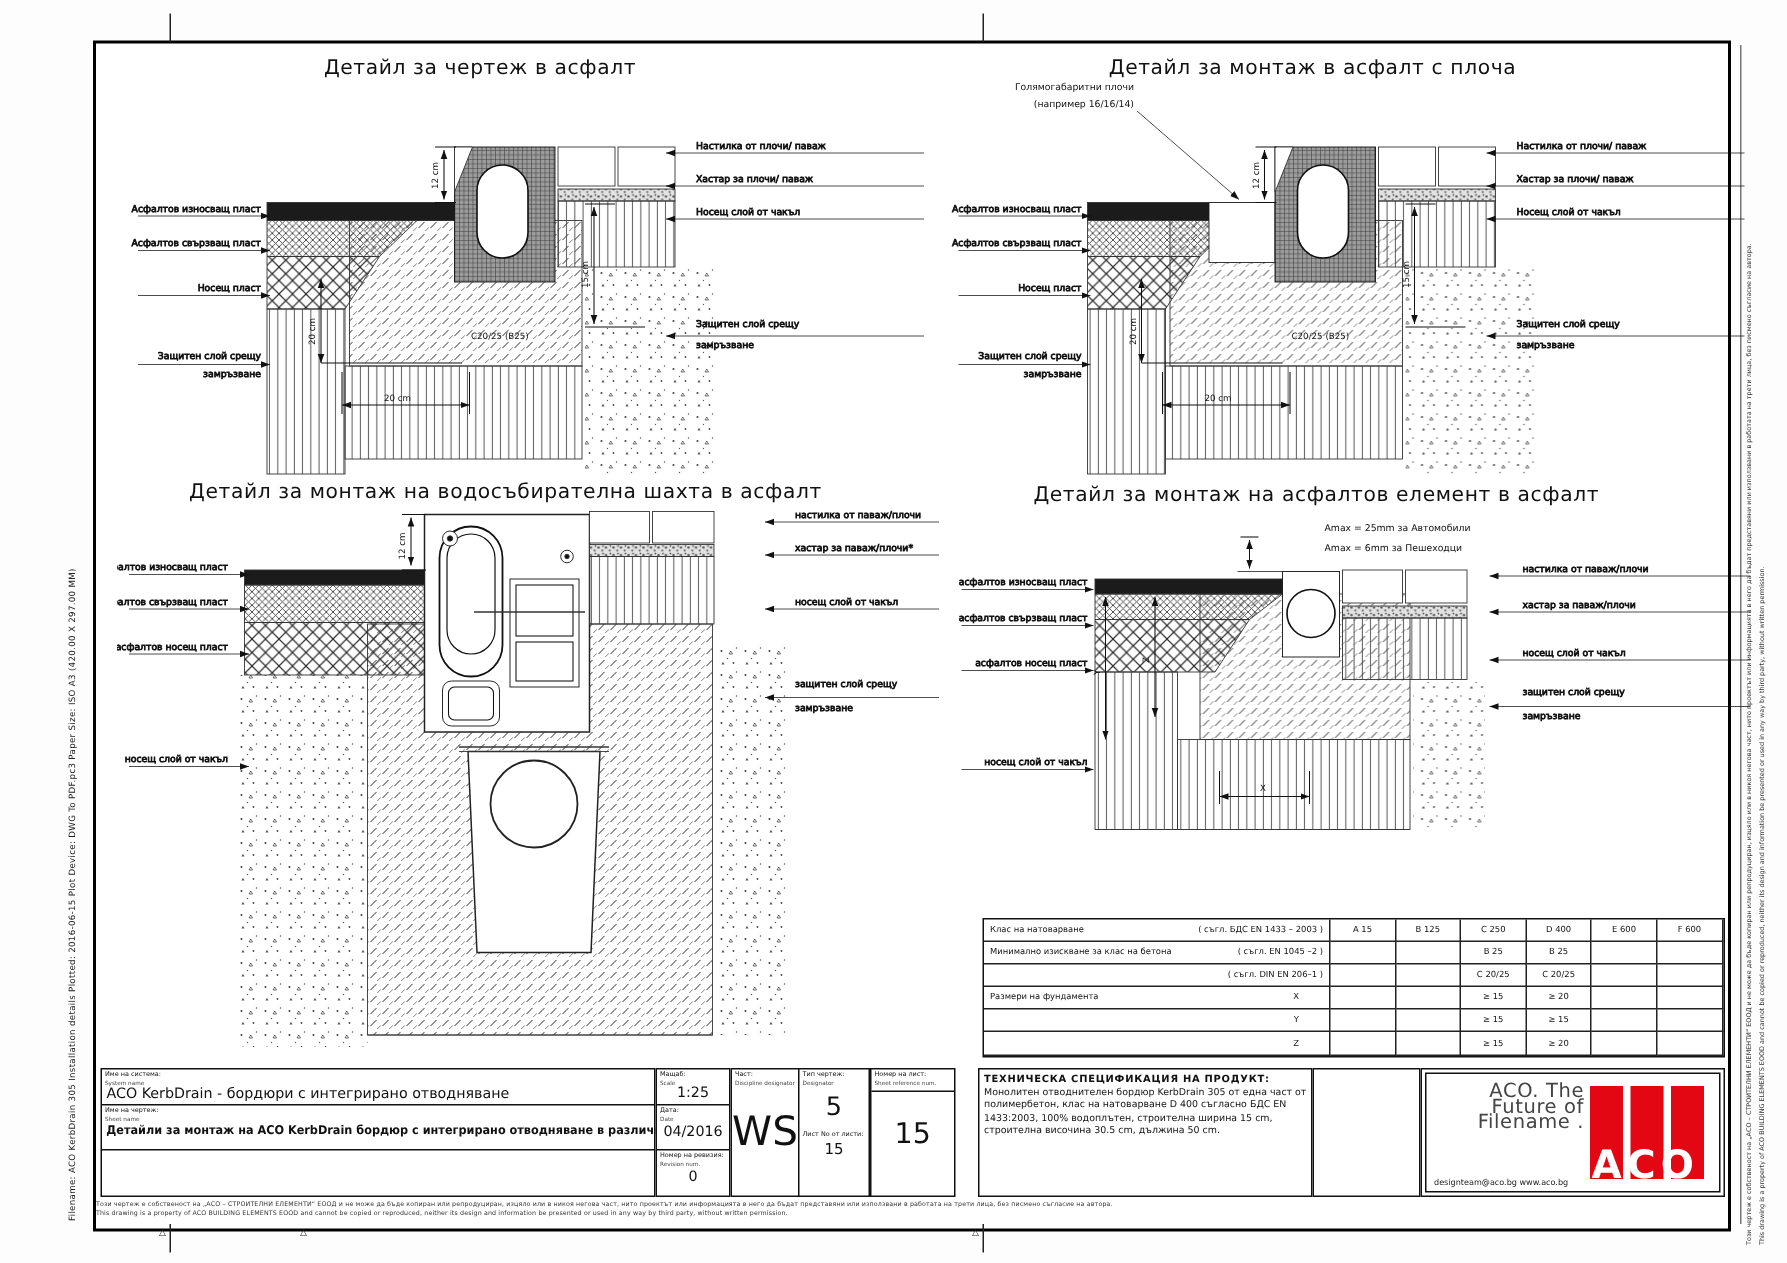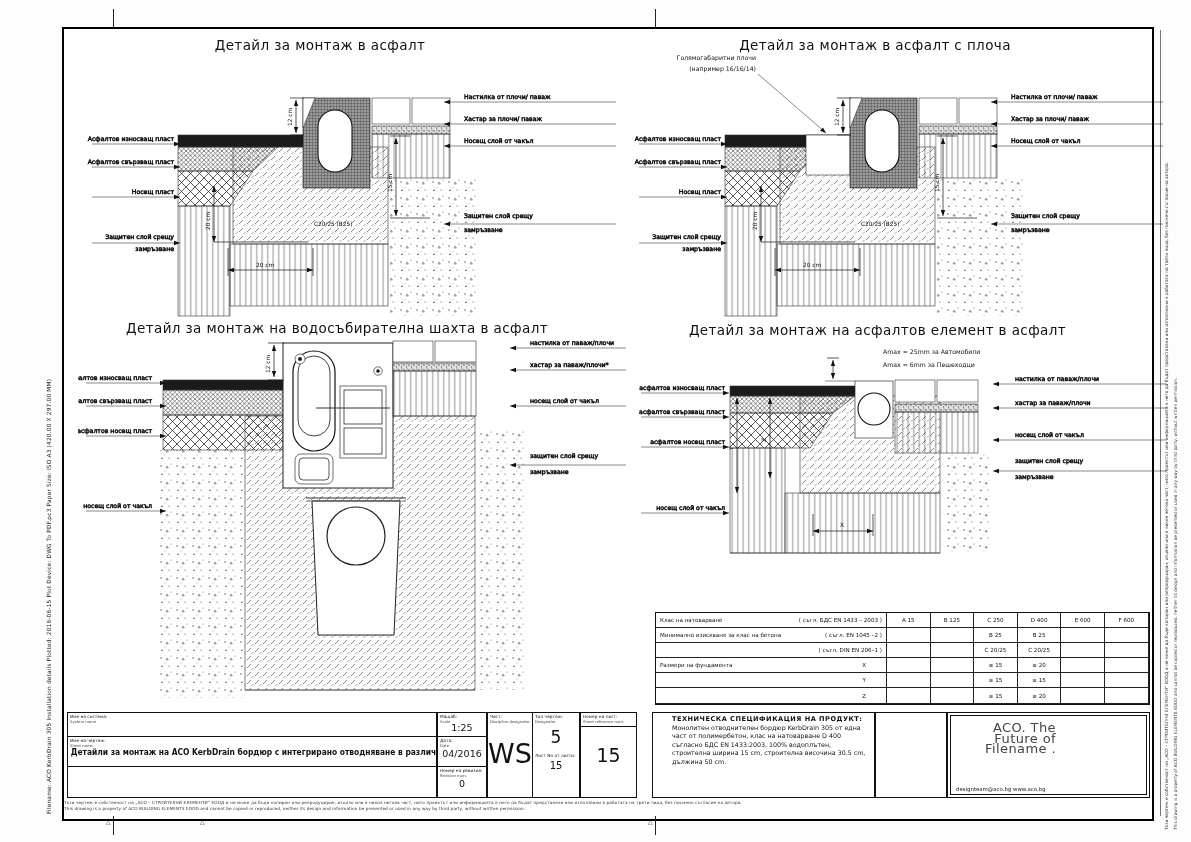--- a/index.html
+++ b/index.html
@@ -29,21 +29,21 @@
   .tc.first{justify-content:space-between;padding:0 4px;}
   .tc.tk{border-bottom-width:1.6px;}
   .refpad{padding-right:16px;}
   
   .tbbox{position:absolute;border:1.5px solid #111;background:#fff;box-sizing:border-box;}
   .tbl{font-size:4.3px;color:#111;line-height:5px;padding:1px 2px 0 2px;}
   .tbl .en{font-size:3.8px;color:#444;}
   .tbval{padding:0 3px;}
   .row{border-bottom:1px solid #111;box-sizing:border-box;position:relative;}
   .center{display:flex;align-items:center;justify-content:center;}
-  .spec{font-size:6.3px;line-height:8.6px;padding:2px 3px;margin-left:16px;}
+  .spec{font-size:6.3px;line-height:8.6px;padding:2px 3px;}
   .spec .st{font-size:6.6px;font-weight:bold;letter-spacing:0.5px;}
   .disc{position:absolute;font-size:4.2px;color:#333;white-space:nowrap;letter-spacing:0.1px;}
   
   .logo{position:absolute;left:112px;top:11px;width:76px;height:62px;}
   .bar{position:absolute;top:0;width:22px;height:62px;background:#e30613;}
   .logotxt{position:absolute;left:1px;bottom:-4px;font-size:26px;font-weight:bold;color:#fff;
            letter-spacing:3.5px;line-height:26px;}
   .tagline{position:absolute;left:12px;top:10px;width:96px;text-align:right;font-size:13px;
            line-height:10.5px;color:#444;letter-spacing:0.4px;}
   .contact{position:absolute;left:8px;bottom:5px;font-size:5.4px;color:#222;}
@@ -100,21 +100,21 @@
 <div class="tick" style="left:113px;top:816px"></div>
 <div class="tick" style="left:655px;top:816px"></div>
 <div class="foldtri" style="left:106px;top:818px">△</div>
 <div class="foldtri" style="left:648px;top:818px">△</div>
 <div class="foldtri" style="left:200px;top:818px">△</div>
 
 <div class="vtext" style="left:46px;top:814px">Filename: ACO KerbDrain 305 Installation details    Plotted: 2016-06-15    Plot Device: DWG To PDF.pc3    Paper Size: ISO A3 (420.00 X 297.00 MM)</div>
 <div class="vtext2" style="left:1164px;top:830px">Този чертеж е собственост на „АСО – СТРОИТЕЛНИ ЕЛЕМЕНТИ“ ЕООД и не може да бъде копиран или репродуциран, изцяло или в никоя негова част, нито проектът или информацията в него да бъдат представяни или използвани в работата на трети лица, без писмено съгласие на автора.</div>
 <div class="vtext2" style="left:1173px;top:830px">This drawing is a property of ACO BUILDING ELEMENTS EOOD and cannot be copied or reproduced, neither its design and information be presented or used in any way by third party, without written permission.</div>
 
-<div class="dtitle" style="left:110px;top:37px;width:420px">Детайл за монтаж в асфалт</div>
+<div class="dtitle" style="left:110px;top:37px;width:420px">Детайл за чертеж в асфалт</div>
 <div class="dtitle" style="left:655px;top:37px;width:440px">Детайл за монтаж в асфалт с плоча</div>
 <div class="dtitle" style="left:112px;top:320px;width:450px">Детайл за монтаж на водосъбирателна шахта в асфалт</div>
 <div class="dtitle" style="left:655px;top:322px;width:445px">Детайл за монтаж на асфалтов елемент в асфалт</div>
 
 <svg class="detail" style="left:78px;top:34px" width="545" height="300" viewBox="0 0 545 300">
   <g stroke="#333" stroke-width="0.6">
     <rect x="155" y="113" width="155" height="97" fill="url(#pConc)"></rect>
     <rect x="100" y="101" width="125" height="12" fill="#1b1b1b"></rect>
     <polygon points="100,113 200,113 175,137 100,137" fill="url(#pCross)"></polygon>
     <polygon points="100,137 175,137 152,172 100,172" fill="url(#pDia)"></polygon>
@@ -413,20 +413,21 @@
   <div class="tc"></div>
   <div class="tc">≥ 15</div>
   <div class="tc">≥ 20</div>
   <div class="tc"></div>
   <div class="tc"></div>
 </div>
 
 <div class="tbbox" style="left:67px;top:712px;width:370px;height:86px">
   <div class="row" style="height:24px">
     <div class="tbl"><span>Име на система:</span><br><span class="en">System name</span></div>
+    <div class="tbval" style="font-size:9.5px;margin-top:-1px">ACO KerbDrain - бордюри с интегрирано отводняване</div>
   </div>
   <div class="row" style="height:30px">
     <div class="tbl"><span>Име на чертеж:</span><br><span class="en">Sheet name</span></div>
     <div class="tbval" style="font-size:8px;font-weight:bold;white-space:nowrap;transform:scaleX(0.94);transform-origin:0 0">Детайли за монтаж на ACO KerbDrain бордюр с интегрирано отводняване в различни настилки</div>
   </div>
 </div>
 
 <div class="tbbox" style="left:437px;top:712px;width:50px;height:86px">
   <div class="row" style="height:24px">
     <div class="tbl"><span>Мащаб:</span><br><span class="en">Scale</span></div>
@@ -467,17 +468,23 @@
 </div>
 
 <div class="tbbox" style="left:875px;top:712px;width:72px;height:86px"></div>
 
 <div class="tbbox" style="left:947px;top:712px;width:203px;height:86px">
   <div style="position:absolute;inset:2px;border:0.8px solid #111"></div>
   <div class="tagline">
     <div>ACO. The Future of</div>
     <div>Filename .</div>
   </div>
+  <div class="logo">
+    <div class="bar" style="left:0"></div>
+    <div class="bar" style="left:27px"></div>
+    <div class="bar" style="left:54px"></div>
+    <div class="logotxt">ACO</div>
+  </div>
   <div class="contact">designteam@aco.bg   www.aco.bg</div>
 </div>
 
 <div class="disc" style="left:64px;top:800px">Този чертеж е собственост на „АСО – СТРОИТЕЛНИ ЕЛЕМЕНТИ“ ЕООД и не може да бъде копиран или репродуциран, изцяло или в никоя негова част, нито проектът или информацията в него да бъдат представяни или използвани в работата на трети лица, без писмено съгласие на автора.</div>
 <div class="disc" style="left:64px;top:806px">This drawing is a property of ACO BUILDING ELEMENTS EOOD and cannot be copied or reproduced, neither its design and information be presented or used in any way by third party, without written permission.</div>
 
 </body></html>

